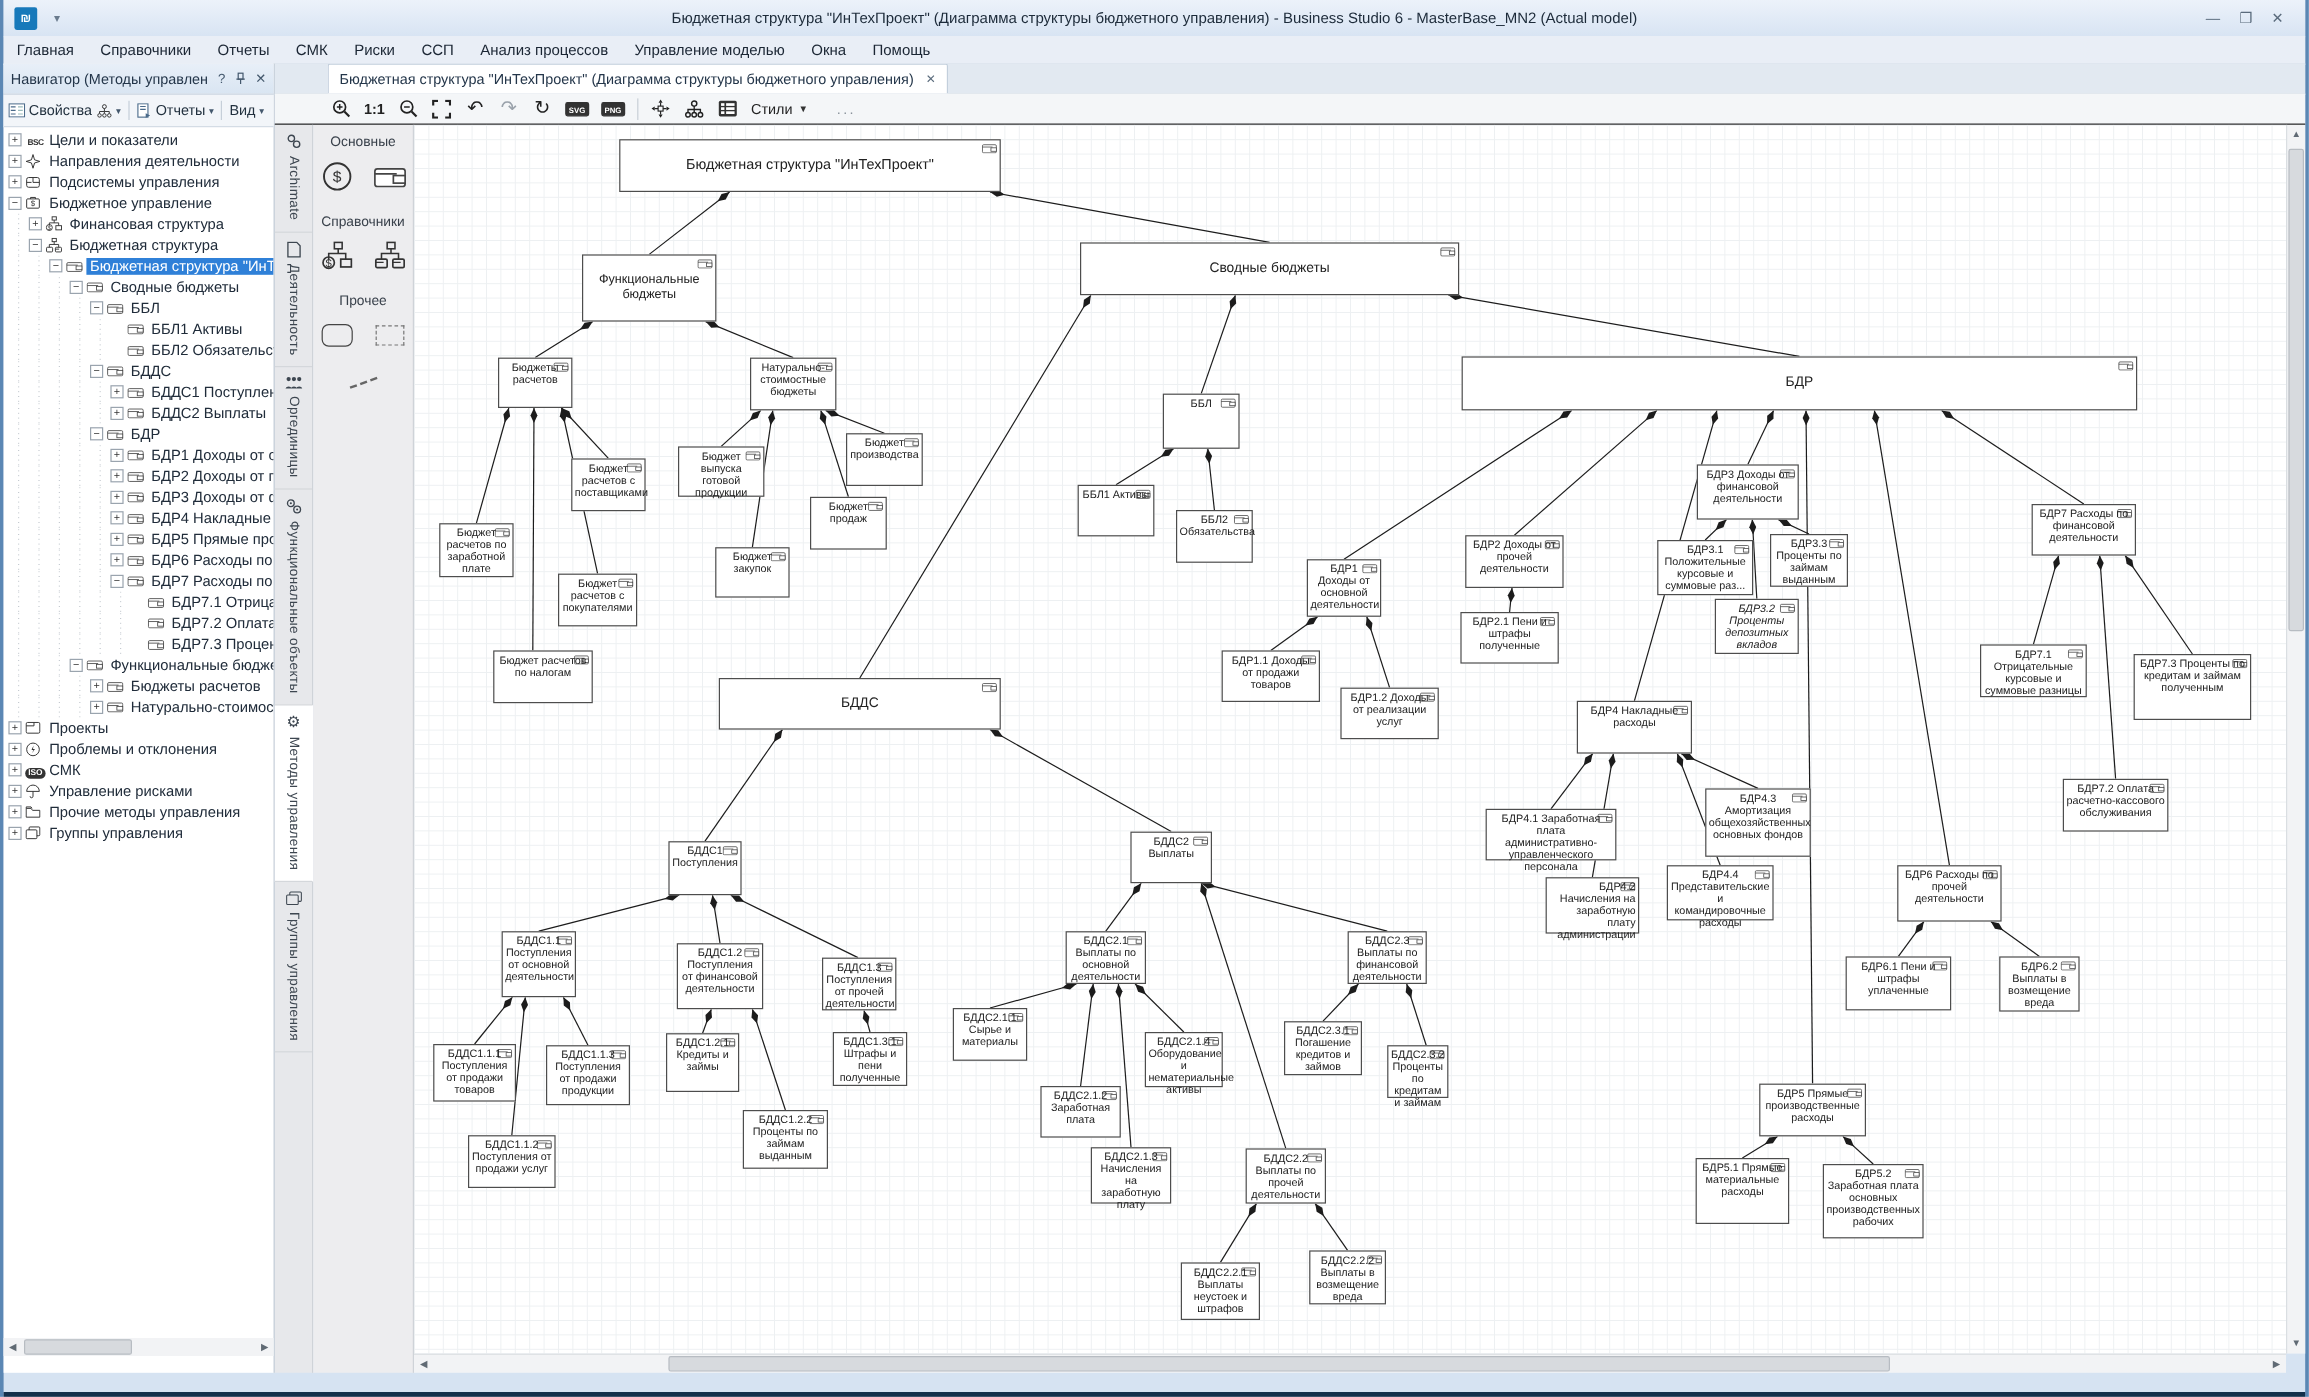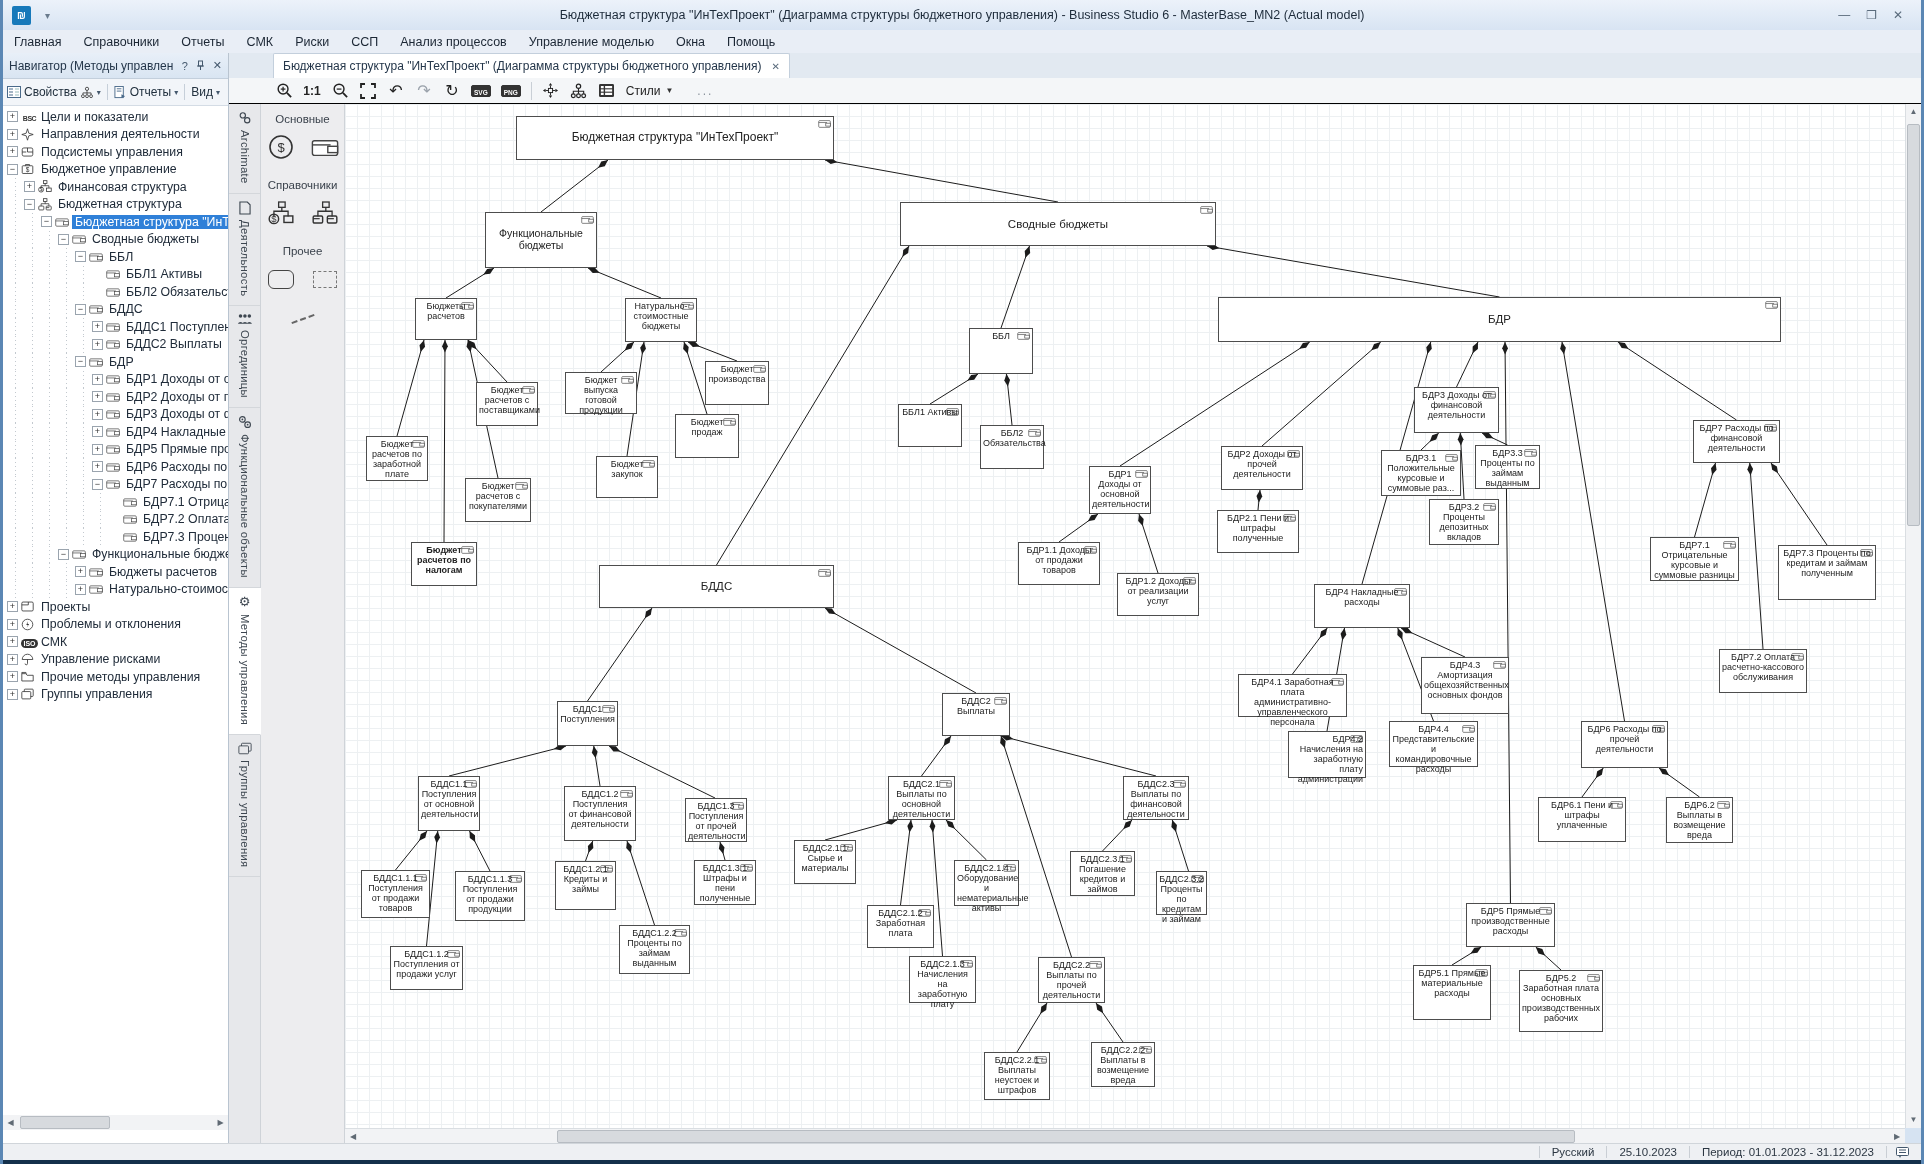--- a/index.html
+++ b/index.html
@@ -984,21 +984,21 @@
         <div class="node" style="left: 131px; top: 278px; width: 62px; height: 44px;"><svg class="w-ic" width="13" height="9" viewBox="0 0 20 14">
             <rect x="1" y="2.5" width="18" height="10.5" rx="1.5" fill="#fff" stroke="#444"></rect>
             <path d="M1 5.5 h13" stroke="#444" fill="none"></path>
             <rect x="12" y="6.5" width="7" height="4.5" fill="#fff" stroke="#444"></rect>
           </svg><span class="nlbl">Бюджет расчетов с поставщиками</span></div>
         <div class="node" style="left: 120px; top: 374px; width: 66px; height: 44px;"><svg class="w-ic" width="13" height="9" viewBox="0 0 20 14">
             <rect x="1" y="2.5" width="18" height="10.5" rx="1.5" fill="#fff" stroke="#444"></rect>
             <path d="M1 5.5 h13" stroke="#444" fill="none"></path>
             <rect x="12" y="6.5" width="7" height="4.5" fill="#fff" stroke="#444"></rect>
           </svg><span class="nlbl">Бюджет расчетов с покупателями</span></div>
-        <div class="node" style="left: 66px; top: 438px; width: 66px; height: 44px; font-weight: bold;"><svg class="w-ic" width="13" height="9" viewBox="0 0 20 14">
+        <div class="node" style="left: 66px; top: 438px; width: 83px; height: 44px;"><svg class="w-ic" width="13" height="9" viewBox="0 0 20 14">
             <rect x="1" y="2.5" width="18" height="10.5" rx="1.5" fill="#fff" stroke="#444"></rect>
             <path d="M1 5.5 h13" stroke="#444" fill="none"></path>
             <rect x="12" y="6.5" width="7" height="4.5" fill="#fff" stroke="#444"></rect>
           </svg><span class="nlbl">Бюджет расчетов по налогам</span></div>
         <div class="node" style="left: 220px; top: 268px; width: 72px; height: 42px;"><svg class="w-ic" width="13" height="9" viewBox="0 0 20 14">
             <rect x="1" y="2.5" width="18" height="10.5" rx="1.5" fill="#fff" stroke="#444"></rect>
             <path d="M1 5.5 h13" stroke="#444" fill="none"></path>
             <rect x="12" y="6.5" width="7" height="4.5" fill="#fff" stroke="#444"></rect>
           </svg><span class="nlbl">Бюджет выпуска готовой продукции</span></div>
         <div class="node" style="left: 360px; top: 257px; width: 64px; height: 44px;"><svg class="w-ic" width="13" height="9" viewBox="0 0 20 14">
@@ -1059,21 +1059,21 @@
         <div class="node" style="left: 1069px; top: 283px; width: 85px; height: 46px;"><svg class="w-ic" width="13" height="9" viewBox="0 0 20 14">
             <rect x="1" y="2.5" width="18" height="10.5" rx="1.5" fill="#fff" stroke="#444"></rect>
             <path d="M1 5.5 h13" stroke="#444" fill="none"></path>
             <rect x="12" y="6.5" width="7" height="4.5" fill="#fff" stroke="#444"></rect>
           </svg><span class="nlbl">БДР3 Доходы от финансовой деятельности</span></div>
         <div class="node" style="left: 1036px; top: 346px; width: 80px; height: 46px;"><svg class="w-ic" width="13" height="9" viewBox="0 0 20 14">
             <rect x="1" y="2.5" width="18" height="10.5" rx="1.5" fill="#fff" stroke="#444"></rect>
             <path d="M1 5.5 h13" stroke="#444" fill="none"></path>
             <rect x="12" y="6.5" width="7" height="4.5" fill="#fff" stroke="#444"></rect>
           </svg><span class="nlbl">БДР3.1 Положительные курсовые и суммовые раз...</span></div>
-        <div class="node" style="left: 1084px; top: 395px; width: 70px; height: 46px;"><svg class="w-ic" width="13" height="9" viewBox="0 0 20 14">
+        <div class="node" style="left: 1084px; top: 395px; width: 70px; height: 46px; font-style: italic;"><svg class="w-ic" width="13" height="9" viewBox="0 0 20 14">
             <rect x="1" y="2.5" width="18" height="10.5" rx="1.5" fill="#fff" stroke="#444"></rect>
             <path d="M1 5.5 h13" stroke="#444" fill="none"></path>
             <rect x="12" y="6.5" width="7" height="4.5" fill="#fff" stroke="#444"></rect>
           </svg><span class="nlbl">БДР3.2 Проценты депозитных вкладов</span></div>
         <div class="node" style="left: 1130px; top: 341px; width: 65px; height: 44px;"><svg class="w-ic" width="13" height="9" viewBox="0 0 20 14">
             <rect x="1" y="2.5" width="18" height="10.5" rx="1.5" fill="#fff" stroke="#444"></rect>
             <path d="M1 5.5 h13" stroke="#444" fill="none"></path>
             <rect x="12" y="6.5" width="7" height="4.5" fill="#fff" stroke="#444"></rect>
           </svg><span class="nlbl">БДР3.3 Проценты по займам выданным</span></div>
         <div class="node" style="left: 969px; top: 480px; width: 96px; height: 44px;"><svg class="w-ic" width="13" height="9" viewBox="0 0 20 14">
@@ -1272,28 +1272,15 @@
   <span class="arr">▶</span>
 </div>
 <div class="cv-v">
   <span class="arr">▲</span>
   <span class="track">
         <span class="thumb" style="top:4px;height:400px;"></span>
       </span>
   <span class="arr">▼</span>
 </div>
 
-<div class="statusbar">
-  <span class="cell">Русский</span>
-  <span class="cell">25.10.2023</span>
-  <span class="cell">Период: 01.01.2023 - 31.12.2023</span>
-  <span class="msg">
-    <svg class="mini" width="13" height="11" viewBox="0 0 13 11">
-          <rect x="0.5" y="0.5" width="12" height="8" rx="1" fill="#fff" stroke="#44586d"></rect>
-          <line x1="3" y1="3" x2="10" y2="3" stroke="#44586d"></line>
-          <line x1="3" y1="5.5" x2="10" y2="5.5" stroke="#44586d"></line>
-          <path d="M3 9 l2 0 -1 2 z" fill="#44586d"></path>
-        </svg>
-  </span>
-</div>
 <div class="bottomstrip"></div>
 
 </div>
 
 </body></html>

